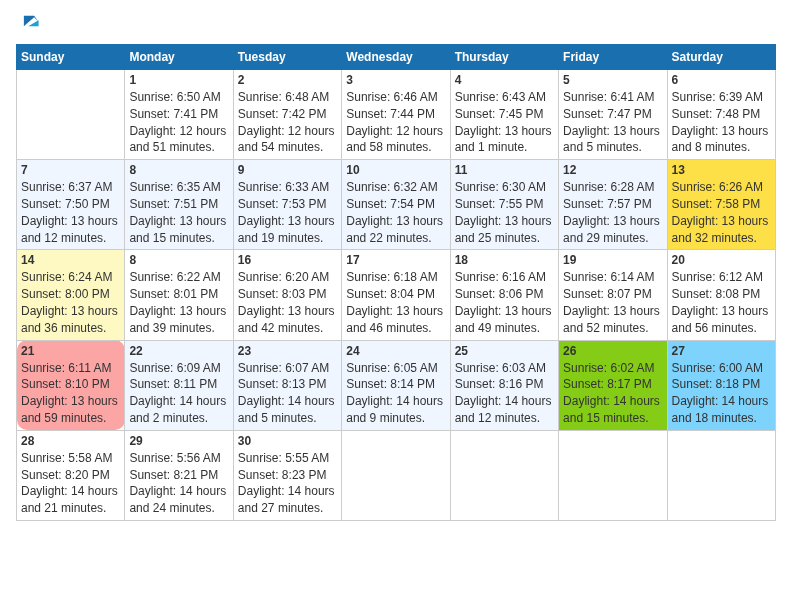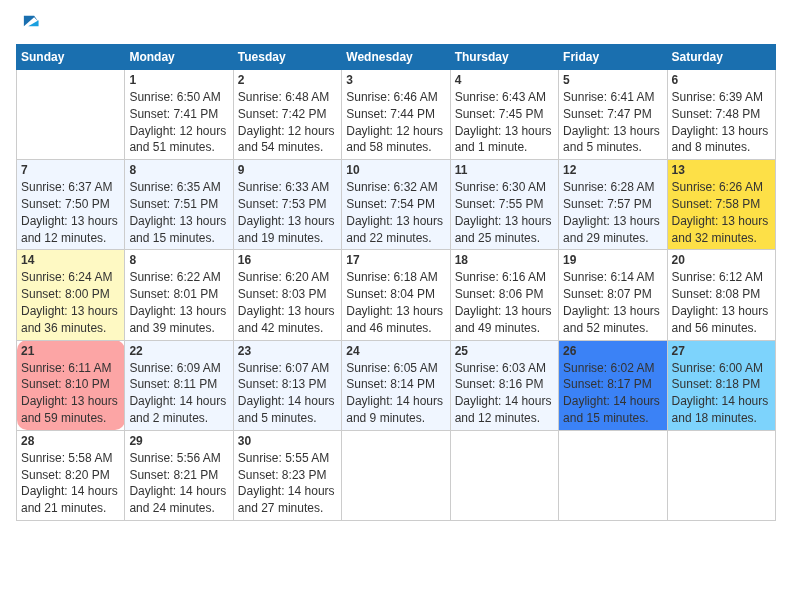--- a/index.html
+++ b/index.html
@@ -233,21 +233,21 @@
             <div class="cell-text">Sunrise: 6:07 AM<br>Sunset: 8:13 PM<br>Daylight: 14 hours and 5 minutes.</div>
           </td>
           <td style="background: rgb(240, 246, 255);">
             <span class="day-num">24</span>
             <div class="cell-text">Sunrise: 6:05 AM<br>Sunset: 8:14 PM<br>Daylight: 14 hours and 9 minutes.</div>
           </td>
           <td style="background: rgb(240, 246, 255);">
             <span class="day-num">25</span>
             <div class="cell-text">Sunrise: 6:03 AM<br>Sunset: 8:16 PM<br>Daylight: 14 hours and 12 minutes.</div>
           </td>
-          <td style="background: #3b82f6;">
+          <td style="background: #84cc16;">
             <span class="day-num">26</span>
             <div class="cell-text">Sunrise: 6:02 AM<br>Sunset: 8:17 PM<br>Daylight: 14 hours and 15 minutes.</div>
           </td>
           <td style="background: #7dd3fc;">
             <span class="day-num">27</span>
             <div class="cell-text">Sunrise: 6:00 AM<br>Sunset: 8:18 PM<br>Daylight: 14 hours and 18 minutes.</div>
           </td>
         </tr>
         <tr>
           <td style="background: rgb(255, 255, 255);">

